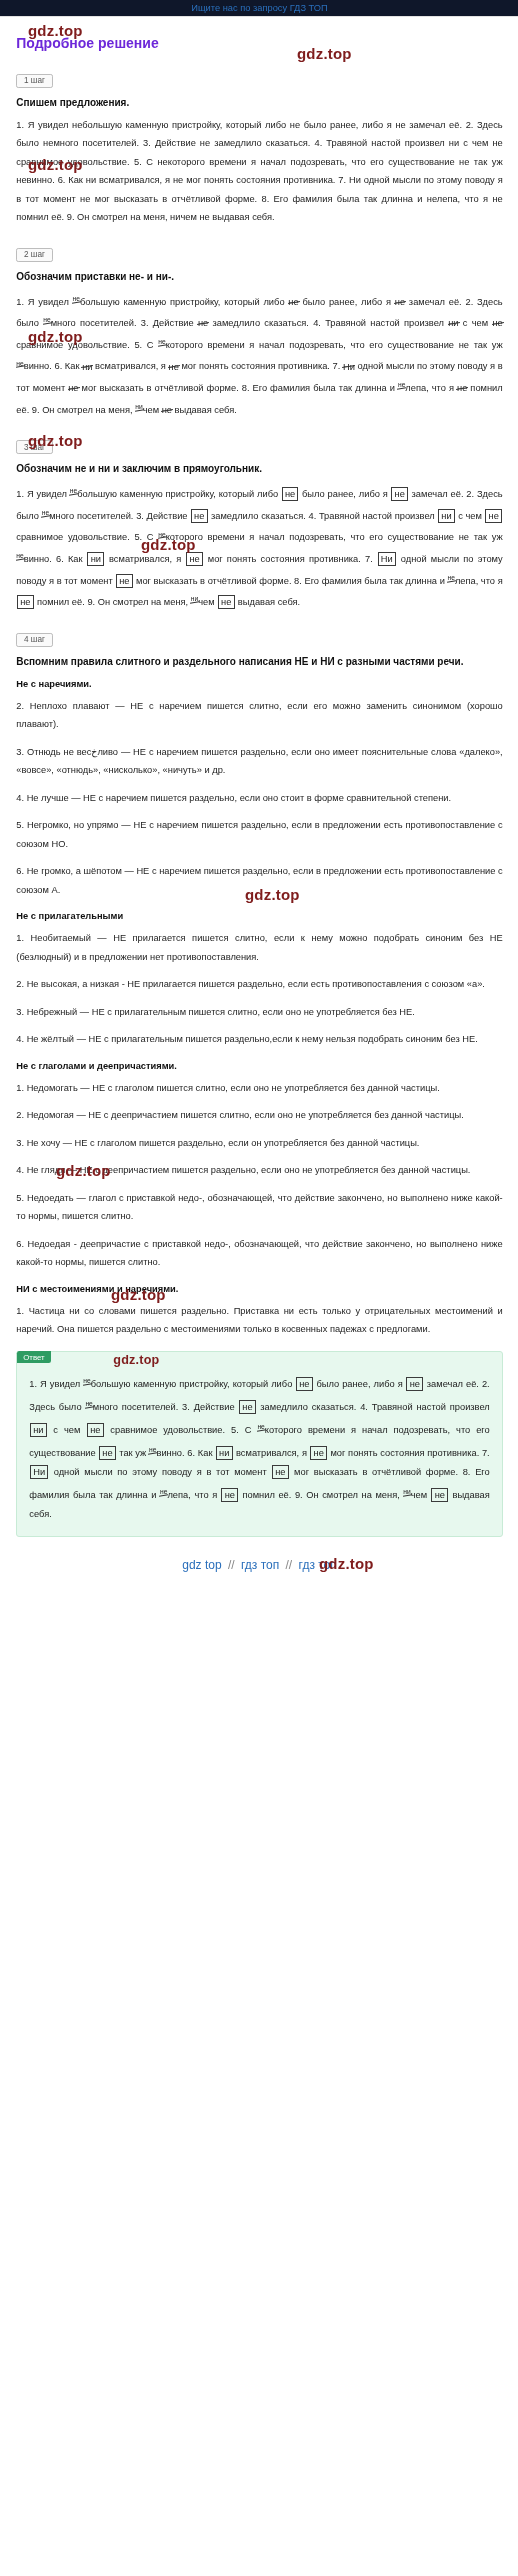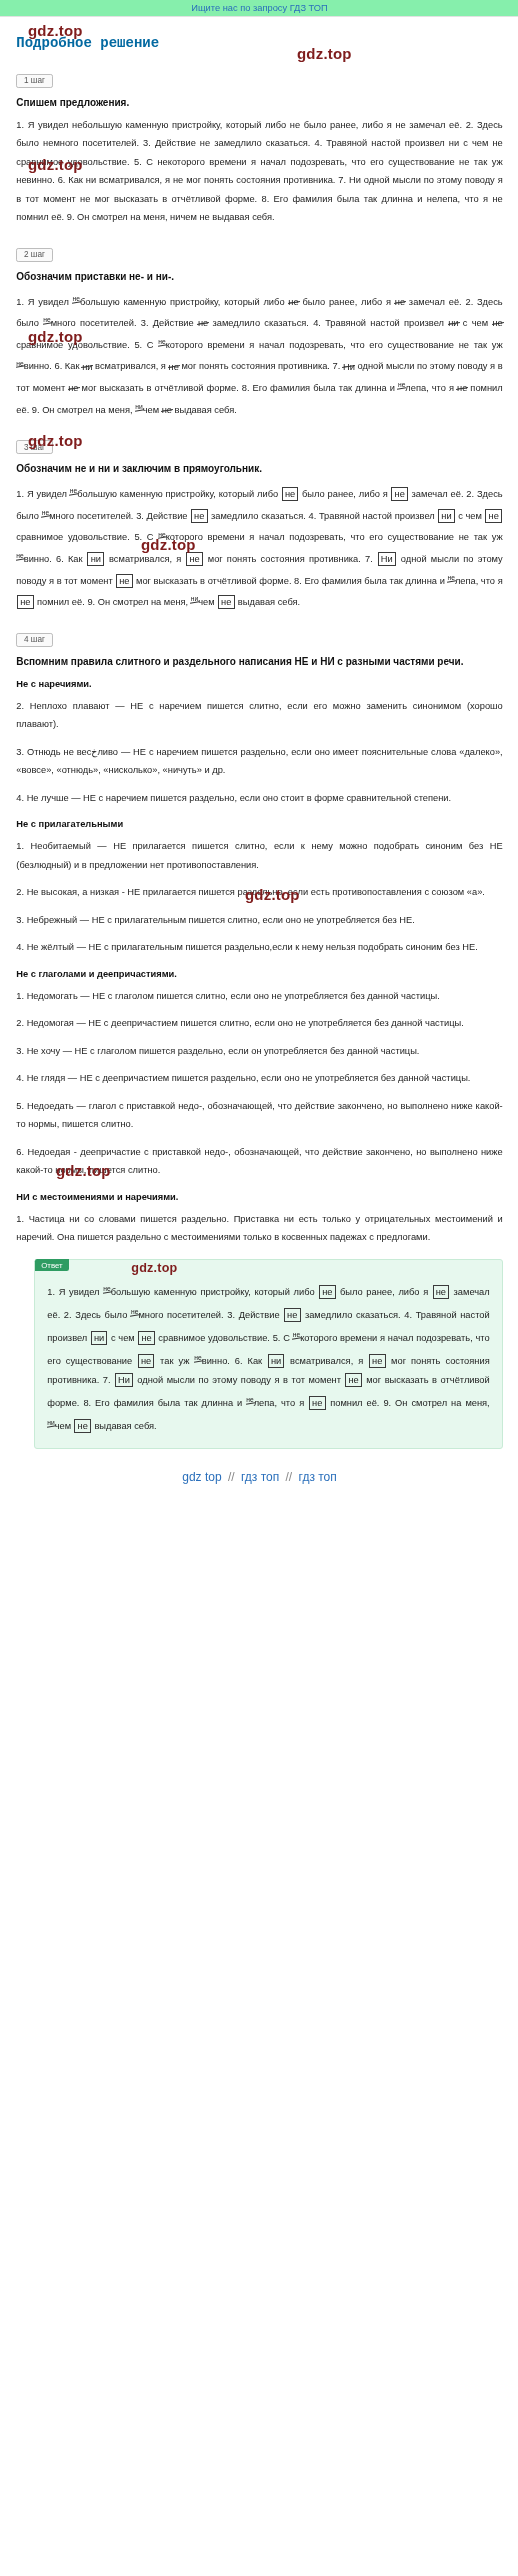--- a/index.html
+++ b/index.html
@@ -4,38 +4,37 @@
 <style>
   html,body{margin:0;padding:0;}
   body{
     width:519px;
     background:#ffffff;
     font-family:"Liberation Sans", sans-serif;
     color:#222;
   }
   .topbar{
     height:16.3px;
-    background:#86efac;
+    background:#0f172a;
     color:#2a6fbb;
     font-size:9.3px;
     display:flex;
     align-items:center;
     justify-content:center;
     border-bottom:0.7px solid #e2e2e2;
   }
   .page{
     padding:9px 16.3px 0 16.3px;
     position:relative;
   }
   h1{
     font-size:14px;
     font-weight:bold;
     margin:9px 0 10.4px 0;
-    color:#0369a1;
-    font-family:Liberation Mono, monospace;
+    color:#6d28d9;
   }
   .step-badge{
     display:inline-block;
     border:0.7px solid #bdbdbd;
     border-radius:2.2px;
     background:#fafafa;
     font-size:8.2px;
     color:#555;
     padding:1.5px 6.7px;
     margin:12px 3px 6px 0;
@@ -89,21 +88,20 @@
     user-select:none;
   }
   .wm.s{font-size:12.6px;}
   .answer{
     margin-top:12px;
     background:#e7f8ee;
     border:0.7px solid #c8ebd6;
     border-radius:3px;
     padding:19px 12px 12px 12px;
     position:relative;
-    margin-left:18px;
   }
   .answer-tag{
     position:absolute;
     top:-0.7px;left:-0.7px;
     background:#2e9c62;
     color:#fff;
     font-size:7.8px;
     padding:1.5px 6.7px;
     border-radius:2.2px 0 2.2px 0;
   }
@@ -159,20 +157,22 @@
 
   
   <div class="step-badge">4 шаг</div>
   <div class="lead">Вспомним правила слитного и раздельного написания НЕ и НИ с разными частями речи.</div>
 
   <div class="sub-bold">Не с наречиями.</div>
   <span class="wm" style="left:141px;top:519px;">gdz.top</span>
   <p class="body">2. Неплохо плавают — НЕ с наречием пишется слитно, если его можно заменить синонимом (хорошо плавают).</p>
   <p class="body">3. Отнюдь не весخливо — НЕ с наречием пишется раздельно, если оно имеет пояснительные слова «далеко», «вовсе», «отнюдь», «нисколько», «ничуть» и др.</p>
   <p class="body">4. Не лучше — НЕ с наречием пишется раздельно, если оно стоит в форме сравнительной степени.</p>
+  <p class="body">5. Негромко, но упрямо — НЕ с наречием пишется раздельно, если в предложении есть противопоставление с союзом НО.</p>
+  <p class="body">6. Не громко, а шёпотом — НЕ с наречием пишется раздельно, если в предложении есть противопоставление с союзом А.</p>
 
   <div class="sub-bold">Не с прилагательными</div>
   <span class="wm" style="left:245px;top:869px;">gdz.top</span>
   <p class="body">1. Необитаемый — НЕ прилагается пишется слитно, если к нему можно подобрать синоним без НЕ (безлюдный) и в предложении нет противопоставления.</p>
   <p class="body">2. Не высокая, а низкая - НЕ прилагается пишется раздельно, если есть противопоставления с союзом «а».</p>
   <p class="body">3. Небрежный — НЕ с прилагательным пишется слитно, если оно не употребляется без НЕ.</p>
   <p class="body">4. Не жёлтый — НЕ с прилагательным пишется раздельно,если к нему нельзя подобрать синоним без НЕ.</p>
 
   <div class="sub-bold">Не с глаголами и деепричастиями.</div>
   <span class="wm" style="left:56px;top:1145px;">gdz.top</span>

